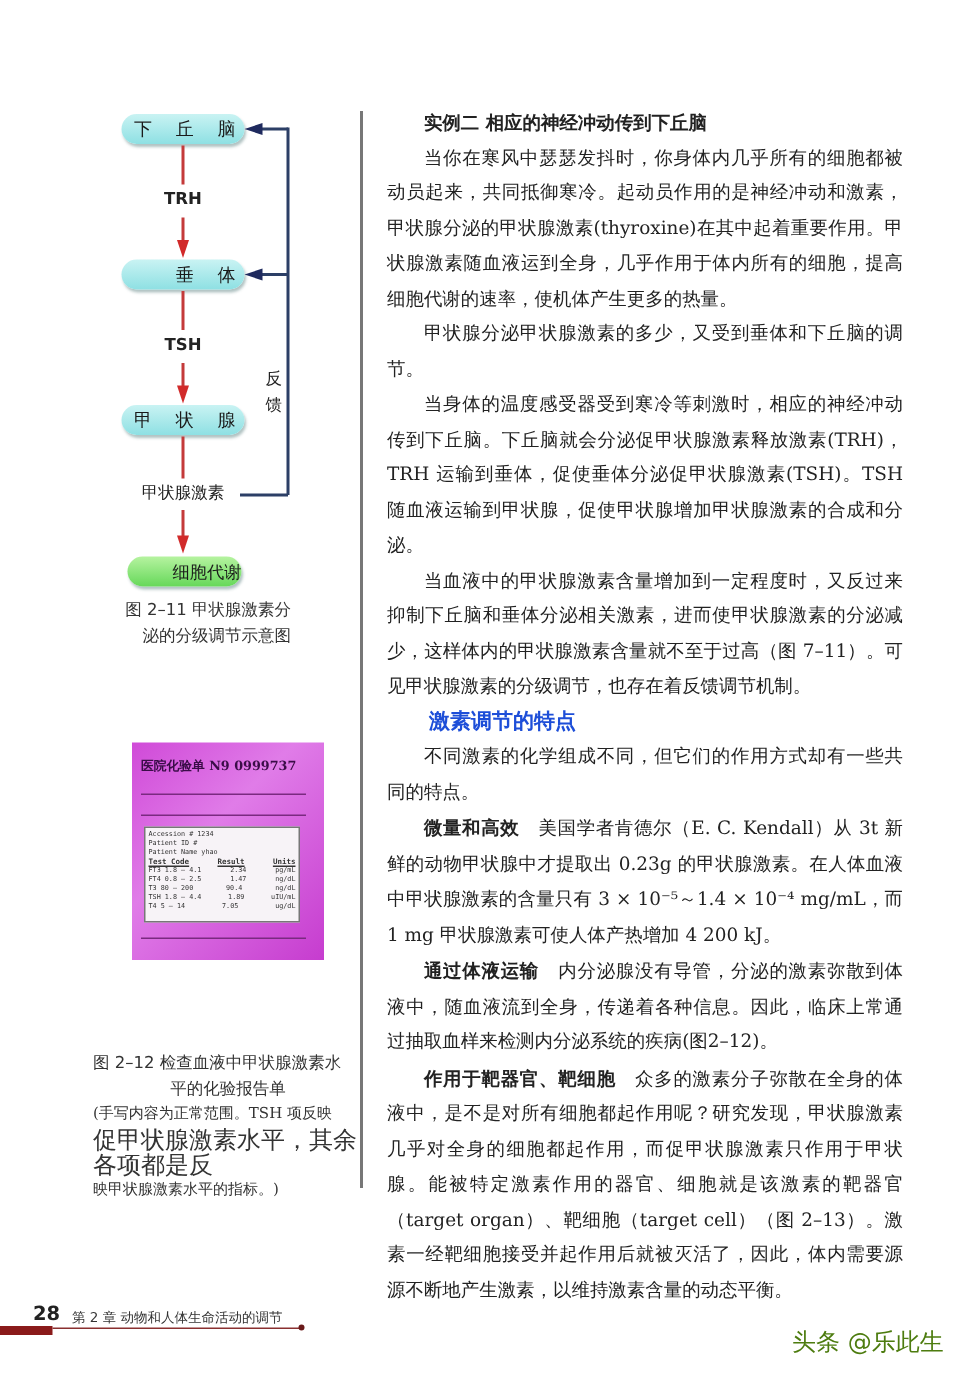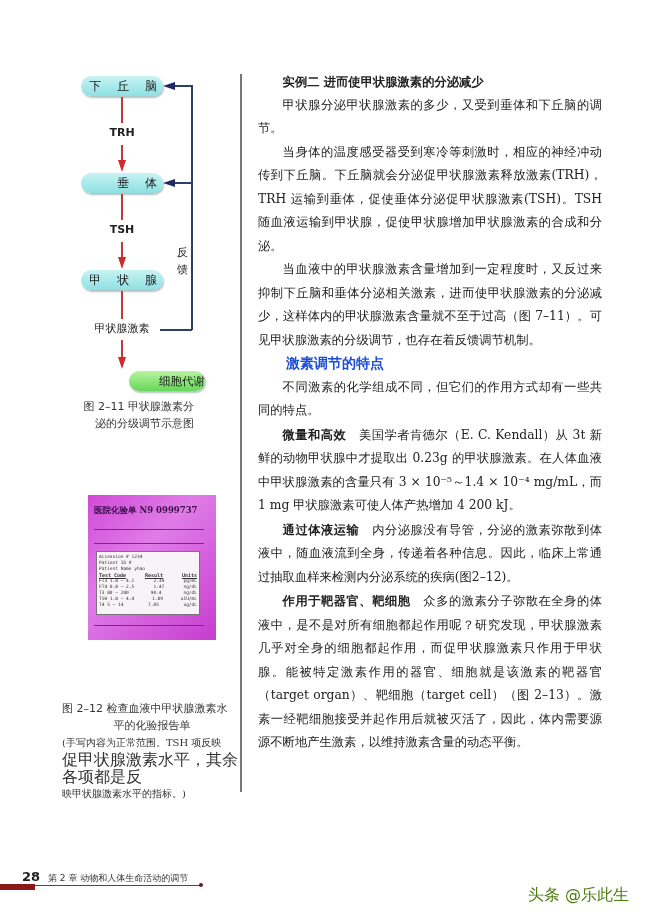--- a/index.html
+++ b/index.html
@@ -41,21 +41,21 @@
   .watermark { position:absolute; left:528px; top:885px; font-family:"DejaVu Sans","Liberation Sans",sans-serif; font-size:16px; color:#4d7c0f; }
 </style>
 </head>
 <body>
 
 <div>
 
   <div class="node cyan" style="left:81px; top:76px; width:82px;">下 丘 脑</div>
   <div class="node cyan" style="left:81px; top:173px; width:82px;">垂  体</div>
   <div class="node cyan" style="left:81px; top:270px; width:82px;">甲 状 腺</div>
-  <div class="node green" style="left:85px; top:371px; width:76px;margin-left:44px;">细胞代谢</div>
+  <div class="node green" style="left:85px; top:371px; width:76px;">细胞代谢</div>
 
   <div class="vline" style="left:121px; top:97px; height:26px;"></div>
   <div class="hlabel" style="left:92px; top:126px;">TRH</div>
   <div class="vline" style="left:121px; top:145px; height:16px;"></div>
   <div class="arrowhead" style="left:118px; top:160px;"></div>
 
   <div class="vline" style="left:121px; top:194px; height:26px;"></div>
   <div class="hlabel" style="left:92px; top:223px;">TSH</div>
   <div class="vline" style="left:121px; top:242px; height:16px;"></div>
   <div class="arrowhead" style="left:118px; top:257px;"></div>
@@ -128,21 +128,22 @@
   <div>图 2–12   检查血液中甲状腺激素水</div>
   <div style="text-align:center;">平的化验报告单</div>
   <div style="font-size:10px; font-family:'DejaVu Serif','Liberation Serif',serif;">(手写内容为正常范围。TSH 项反映</div>
   <div style="font-size:16px; font-family:'DejaVu Serif','Liberation Serif',serif;">促甲状腺激素水平，其余各项都是反</div>
   <div style="font-size:10px; font-family:'DejaVu Serif','Liberation Serif',serif;">映甲状腺激素水平的指标。)</div>
 </div>
 
 <div class="divider"></div>
 
 <div class="textcol" style="top:70px;">
-  <p class="noindent heading1" style="padding-left:2em;">实例二   进而使甲状腺激素的分泌减少</p>
+  <p class="noindent heading1" style="padding-left:2em;">实例二   相应的神经冲动传到下丘脑</p>
+  <p>当你在寒风中瑟瑟发抖时，你身体内几乎所有的细胞都被动员起来，共同抵御寒冷。起动员作用的是神经冲动和激素，甲状腺分泌的甲状腺激素(thyroxine)在其中起着重要作用。甲状腺激素随血液运到全身，几乎作用于体内所有的细胞，提高细胞代谢的速率，使机体产生更多的热量。</p>
   <p>甲状腺分泌甲状腺激素的多少，又受到垂体和下丘脑的调节。</p>
   <p>当身体的温度感受器受到寒冷等刺激时，相应的神经冲动传到下丘脑。下丘脑就会分泌促甲状腺激素释放激素(TRH)，TRH 运输到垂体，促使垂体分泌促甲状腺激素(TSH)。TSH 随血液运输到甲状腺，促使甲状腺增加甲状腺激素的合成和分泌。</p>
   <p>当血液中的甲状腺激素含量增加到一定程度时，又反过来抑制下丘脑和垂体分泌相关激素，进而使甲状腺激素的分泌减少，这样体内的甲状腺激素含量就不至于过高（图 7–11）。可见甲状腺激素的分级调节，也存在着反馈调节机制。</p>
   <p class="heading2" style="padding-left:2em;">激素调节的特点</p>
   <p>不同激素的化学组成不同，但它们的作用方式却有一些共同的特点。</p>
   <p><span class="kw">微量和高效</span><span>　美国学者肯德尔（E. C. Kendall）从 3t 新鲜的动物甲状腺中才提取出 0.23g 的甲状腺激素。在人体血液中甲状腺激素的含量只有 3 × 10⁻⁵～1.4 × 10⁻⁴ mg/mL，而 1 mg 甲状腺激素可使人体产热增加 4 200 kJ。</span></p>
   <p><span class="kw">通过体液运输</span><span>　内分泌腺没有导管，分泌的激素弥散到体液中，随血液流到全身，传递着各种信息。因此，临床上常通过抽取血样来检测内分泌系统的疾病(图2–12)。</span></p>
   <p><span class="kw">作用于靶器官、靶细胞</span><span>　众多的激素分子弥散在全身的体液中，是不是对所有细胞都起作用呢？研究发现，甲状腺激素几乎对全身的细胞都起作用，而促甲状腺激素只作用于甲状腺。能被特定激素作用的器官、细胞就是该激素的靶器官（target organ）、靶细胞（target cell）（图 2–13）。激素一经靶细胞接受并起作用后就被灭活了，因此，体内需要源源不断地产生激素，以维持激素含量的动态平衡。</span></p>
 </div>
 

